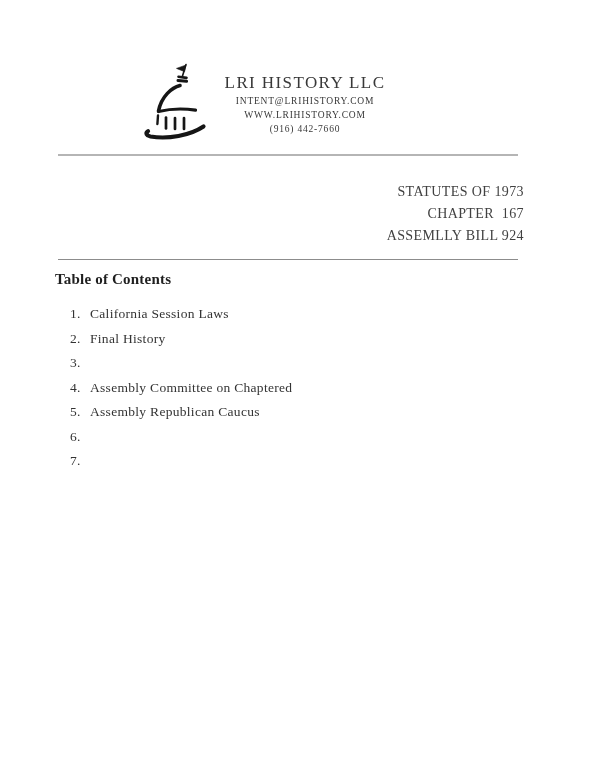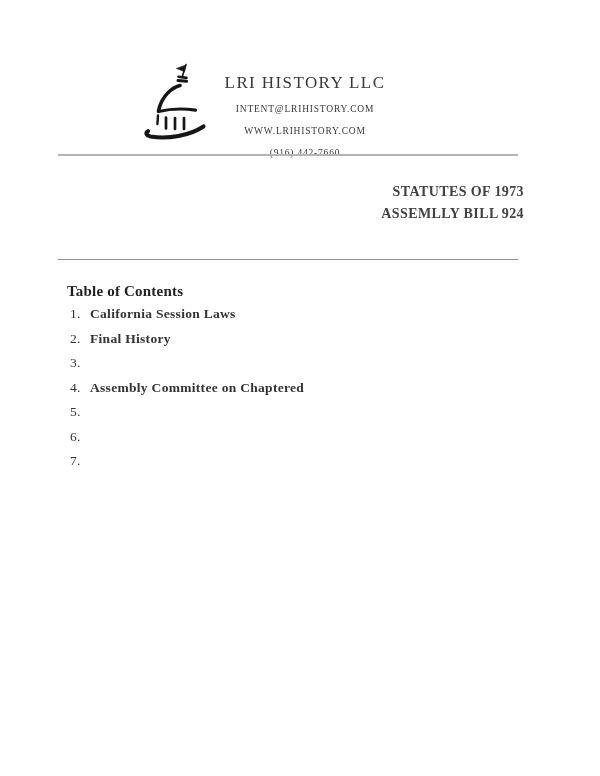--- a/index.html
+++ b/index.html
@@ -37,21 +37,21 @@
     font-size: 17px;
     letter-spacing: 1.4px;
     line-height: 22px;
     color: var(--ink, #2f2f2f);
     white-space: nowrap;
   }
   .contact-line {
     font-size: 9.5px;
     letter-spacing: 0.8px;
     line-height: 14px;
-    margin-top: 8px;
+    margin-top: 0;
     color: var(--ink, #2f2f2f);
     white-space: nowrap;
   }
   .contact-line.first { }
 
   
   .rule {
     position: absolute;
     left: 58px;
     width: 460px;
@@ -66,34 +66,34 @@
     height: 1px;
     background: var(--rule-bottom, #8c8c8c);
   }
 
   
   .statute-block {
     position: absolute;
     top: 181px;
     right: 108px;
     text-align: right;
-    font-weight: bold;
+    font-weight: normal;
     font-size: 14px;
     line-height: 22px;
     letter-spacing: 0.4px;
     color: var(--statute-text, #414141);
   }
   .statute-line { white-space: pre; }
 
   
   .toc-heading {
     position: absolute;
     left: 55px;
     top: 271px;
-    margin: 12px;
+    margin: 0;
     font-size: 15px;
     font-weight: bold;
     letter-spacing: 0.2px;
     color: var(--toc-heading, #1f1f1f);
   }
   .toc-list {
     position: absolute;
     left: 70px;
     top: 302px;
     margin: 0;
@@ -105,21 +105,21 @@
     height: 24.5px;
     line-height: 24.5px;
     font-size: 13.5px;
     letter-spacing: 0.3px;
     color: var(--toc-item-text, #333333);
   }
   .toc-item .num {
     width: 20px;
     flex: 0 0 20px;
   }
-  .toc-item .label { white-space: nowrap; font-weight: bold; }
+  .toc-item .label { white-space: nowrap; }
 </style>
 </head>
 <body>
 
 <div class="page">
 
   <div class="logo">
     <svg viewBox="0 0 80 80" width="80" height="80" xmlns="http://www.w3.org/2000/svg">
       <g stroke="#161616" fill="none" stroke-linecap="round">
 
@@ -149,20 +149,21 @@
     <div class="company-name">LRI HISTORY LLC</div>
     <div class="contact-line first">INTENT@LRIHISTORY.COM</div>
     <div class="contact-line">WWW.LRIHISTORY.COM</div>
     <div class="contact-line">(916) 442-7660</div>
   </div>
 
   <div class="rule rule-top"></div>
 
   <div class="statute-block">
     <div class="statute-line">STATUTES OF 1973</div>
+    <div class="statute-line">CHAPTER  167</div>
     <div class="statute-line">ASSEMLLY BILL 924</div>
   </div>
 
   <div class="rule rule-bottom"></div>
 
   <h2 class="toc-heading">Table of Contents</h2>
 
   <ol class="toc-list">
 
   <li class="toc-item">
@@ -175,20 +176,21 @@
     </li>
       <li class="toc-item">
       <span class="num">3.</span>
     </li>
       <li class="toc-item">
       <span class="num">4.</span>
       <span class="label">Assembly Committee on Chaptered</span>
     </li>
       <li class="toc-item">
       <span class="num">5.</span>
+      <span class="label">Assembly Republican Caucus</span>
     </li>
       <li class="toc-item">
       <span class="num">6.</span>
     </li>
       <li class="toc-item">
       <span class="num">7.</span>
     </li>
     </ol>
 
 </div>

